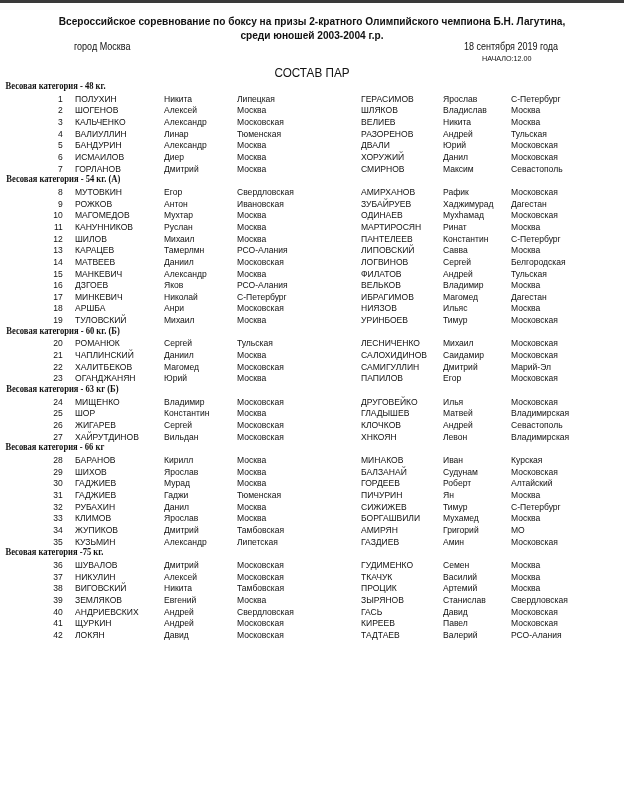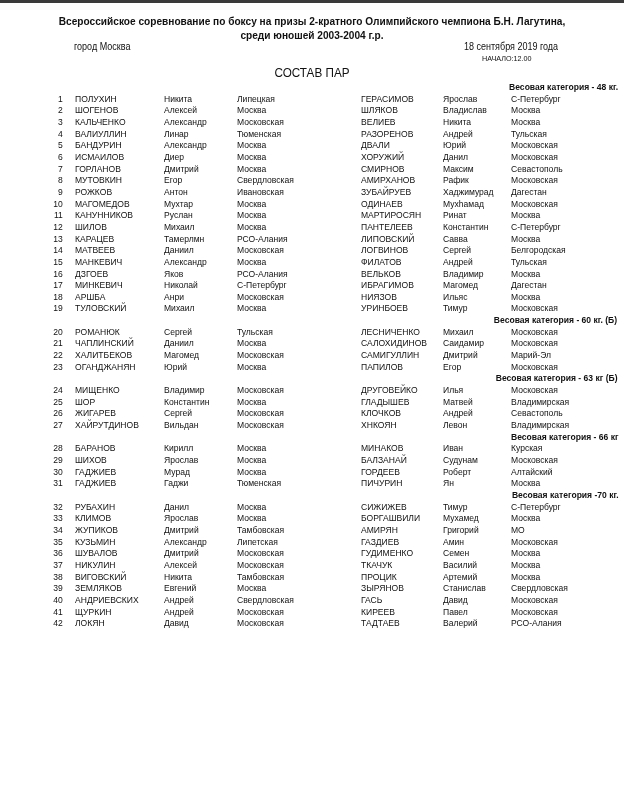--- a/index.html
+++ b/index.html
@@ -22,21 +22,21 @@
   .table { position: absolute; left: 0; top: 81px; width: 624px; }
   .row { position: relative; height: 11.67px; font-size: 9.5px; line-height: 11.67px; white-space: nowrap; }
   .row span { position: absolute; top: 0; transform: scaleX(0.9); transform-origin: left; }
   .c-num { left: 52px; width: 12px; text-align: right; }
   .c-last1 { left: 75px; }
   .c-first1 { left: 164px; }
   .c-reg1 { left: 237px; }
   .c-last2 { left: 361px; }
   .c-first2 { left: 443px; }
   .c-reg2 { left: 511px; }
-  .cat { position: relative; height: 11.67px; font-size: 9.5px; line-height: 11.67px; font-weight: bold; text-align: right; }
+  .cat { position: relative; height: 11.67px; font-size: 9.5px; line-height: 11.67px; font-weight: bold; text-align: left; font-family: Liberation Serif, serif; }
   .cat span { display: inline-block; transform: scaleX(0.9); }
 </style>
 </head>
 <body>
 
 <div class="topbar"></div>
 
 <div class="title">
   <div>Всероссийское соревнование по боксу на призы 2-кратного   Олимпийского чемпиона Б.Н. Лагутина,</div>
   <div>среди юношей 2003-2004 г.р.</div>
@@ -105,20 +105,21 @@
     </div>
     <div class="row">
       <span class="c-num">7</span>
       <span class="c-last1">ГОРЛАНОВ</span>
       <span class="c-first1">Дмитрий</span>
       <span class="c-reg1">Москва</span>
       <span class="c-last2">СМИРНОВ</span>
       <span class="c-first2">Максим</span>
       <span class="c-reg2">Севастополь</span>
     </div>
+    <div class="cat"><span>Весовая категория - 54 кг. (А)</span></div>
     <div class="row">
       <span class="c-num">8</span>
       <span class="c-last1">МУТОВКИН</span>
       <span class="c-first1">Егор</span>
       <span class="c-reg1">Свердловская</span>
       <span class="c-last2">АМИРХАНОВ</span>
       <span class="c-first2">Рафик</span>
       <span class="c-reg2">Московская</span>
     </div>
     <div class="row">
@@ -324,21 +325,20 @@
     </div>
     <div class="row">
       <span class="c-num">31</span>
       <span class="c-last1">ГАДЖИЕВ</span>
       <span class="c-first1">Гаджи</span>
       <span class="c-reg1">Тюменская</span>
       <span class="c-last2">ПИЧУРИН</span>
       <span class="c-first2">Ян</span>
       <span class="c-reg2">Москва</span>
     </div>
-    <div class="cat"><span>Весовая категория -70 кг.</span></div>
     <div class="row">
       <span class="c-num">32</span>
       <span class="c-last1">РУБАХИН</span>
       <span class="c-first1">Данил</span>
       <span class="c-reg1">Москва</span>
       <span class="c-last2">СИЖИЖЕВ</span>
       <span class="c-first2">Тимур</span>
       <span class="c-reg2">С-Петербург</span>
     </div>
     <div class="row">
@@ -361,20 +361,21 @@
     </div>
     <div class="row">
       <span class="c-num">35</span>
       <span class="c-last1">КУЗЬМИН</span>
       <span class="c-first1">Александр</span>
       <span class="c-reg1">Липетская</span>
       <span class="c-last2">ГАЗДИЕВ</span>
       <span class="c-first2">Амин</span>
       <span class="c-reg2">Московская</span>
     </div>
+    <div class="cat"><span>Весовая категория -75 кг.</span></div>
     <div class="row">
       <span class="c-num">36</span>
       <span class="c-last1">ШУВАЛОВ</span>
       <span class="c-first1">Дмитрий</span>
       <span class="c-reg1">Московская</span>
       <span class="c-last2">ГУДИМЕНКО</span>
       <span class="c-first2">Семен</span>
       <span class="c-reg2">Москва</span>
     </div>
     <div class="row">

